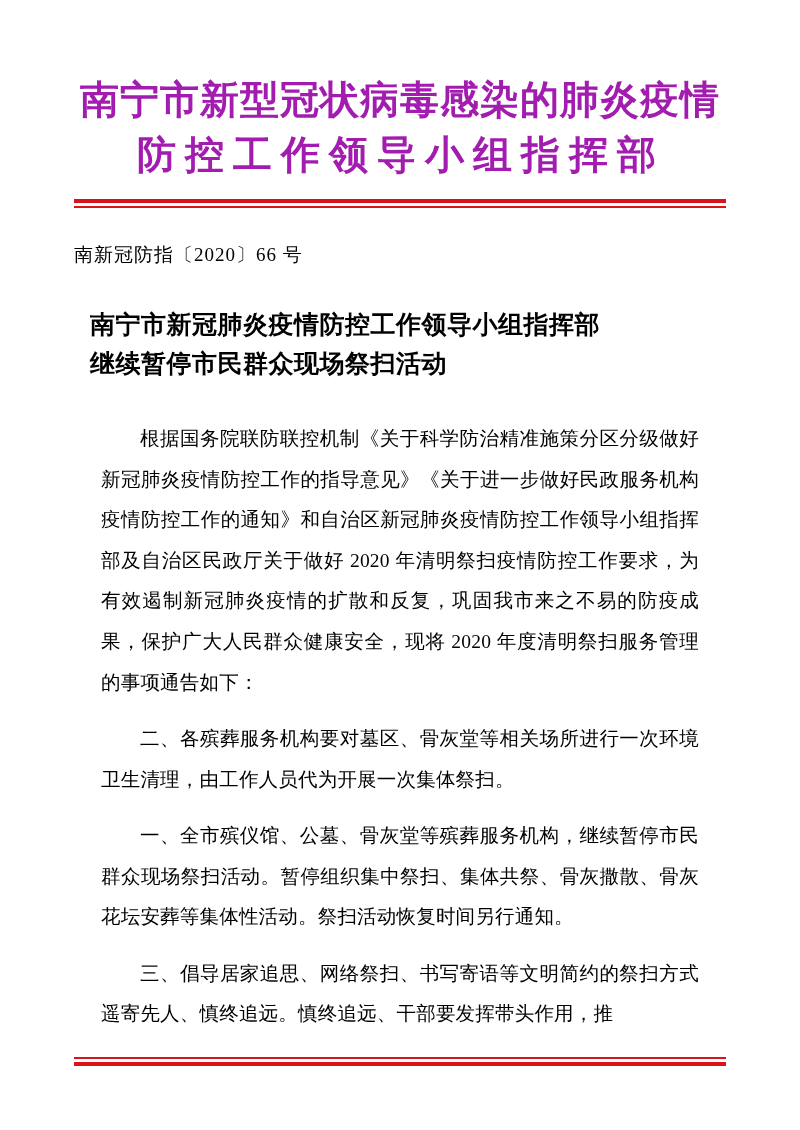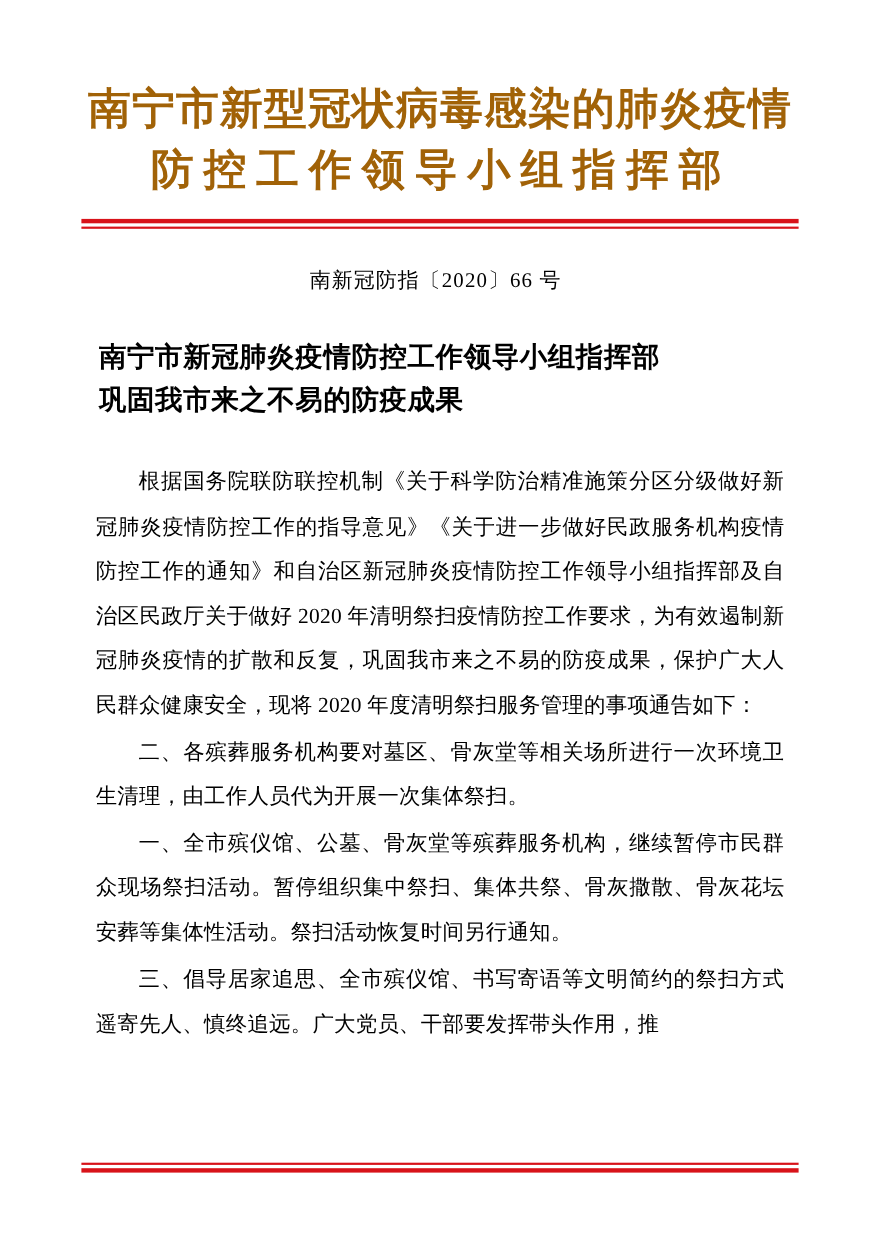--- a/index.html
+++ b/index.html
@@ -21,21 +21,21 @@
     height: 1130px;
     box-sizing: border-box;
   }
 
   
   .masthead {
     padding-top: 72px;
     text-align: center;
   }
   .masthead-line {
-    color: #a16207;
+    color: #a21caf;
     font-family: "DejaVu Serif", "Liberation Serif", serif;
     font-weight: bold;
     font-size: 39px;
     line-height: 1.42;
     letter-spacing: 1px;
     white-space: nowrap;
   }
   .masthead-line.spread {
     letter-spacing: 9px;
     padding-left: 2px;
@@ -55,21 +55,21 @@
   }
   .rule-thin {
     height: 2px;
     background: #d8131a;
   }
 
   
   .doc-number {
     width: 652px;
     margin: 34px auto 0 auto;
-    text-align: center;
+    text-align: left;
     font-size: 19px;
     font-family: "Liberation Serif", "DejaVu Serif", serif;
     letter-spacing: 1px;
     padding-right: 8px;
     box-sizing: border-box;
   }
 
   
   .doc-title {
     width: 620px;
@@ -86,21 +86,21 @@
   .body-text {
     width: 630px;
     margin: 36px auto 0 auto;
     font-size: 19.5px;
     line-height: 2.08;
     text-align: justify;
     text-justify: inter-ideograph;
     letter-spacing: 0.2px;
   }
   .body-text p {
-    margin: 2px;
+    margin: 16px;
     text-indent: 2em;
   }
 
   
   .footer-rules {
     position: absolute;
     left: 74px;
     width: 652px;
     bottom: 64px;
   }
@@ -129,28 +129,28 @@
   <div class="rule-wrap">
     <div class="rule-thick"></div>
     <div class="rule-gap"></div>
     <div class="rule-thin"></div>
   </div>
 
   <div class="doc-number">南新冠防指〔2020〕66 号</div>
 
   <div class="doc-title">
     <div>南宁市新冠肺炎疫情防控工作领导小组指挥部</div>
-    <div>巩固我市来之不易的防疫成果</div>
+    <div>继续暂停市民群众现场祭扫活动</div>
   </div>
 
   <div class="body-text">
     <p>根据国务院联防联控机制《关于科学防治精准施策分区分级做好新冠肺炎疫情防控工作的指导意见》《关于进一步做好民政服务机构疫情防控工作的通知》和自治区新冠肺炎疫情防控工作领导小组指挥部及自治区民政厅关于做好 2020 年清明祭扫疫情防控工作要求，为有效遏制新冠肺炎疫情的扩散和反复，巩固我市来之不易的防疫成果，保护广大人民群众健康安全，现将 2020 年度清明祭扫服务管理的事项通告如下：</p>
     <p>二、各殡葬服务机构要对墓区、骨灰堂等相关场所进行一次环境卫生清理，由工作人员代为开展一次集体祭扫。</p>
     <p>一、全市殡仪馆、公墓、骨灰堂等殡葬服务机构，继续暂停市民群众现场祭扫活动。暂停组织集中祭扫、集体共祭、骨灰撒散、骨灰花坛安葬等集体性活动。祭扫活动恢复时间另行通知。</p>
-    <p>三、倡导居家追思、全市殡仪馆、书写寄语等文明简约的祭扫方式遥寄先人、慎终追远。广大党员、干部要发挥带头作用，推</p>
+    <p>三、倡导居家追思、网络祭扫、书写寄语等文明简约的祭扫方式遥寄先人、慎终追远。慎终追远、干部要发挥带头作用，推</p>
   </div>
 
   <div class="footer-rules">
     <div class="rule-thin-top"></div>
     <div class="gap"></div>
     <div class="rule-thick-bottom"></div>
   </div>
 
 </div>
 

